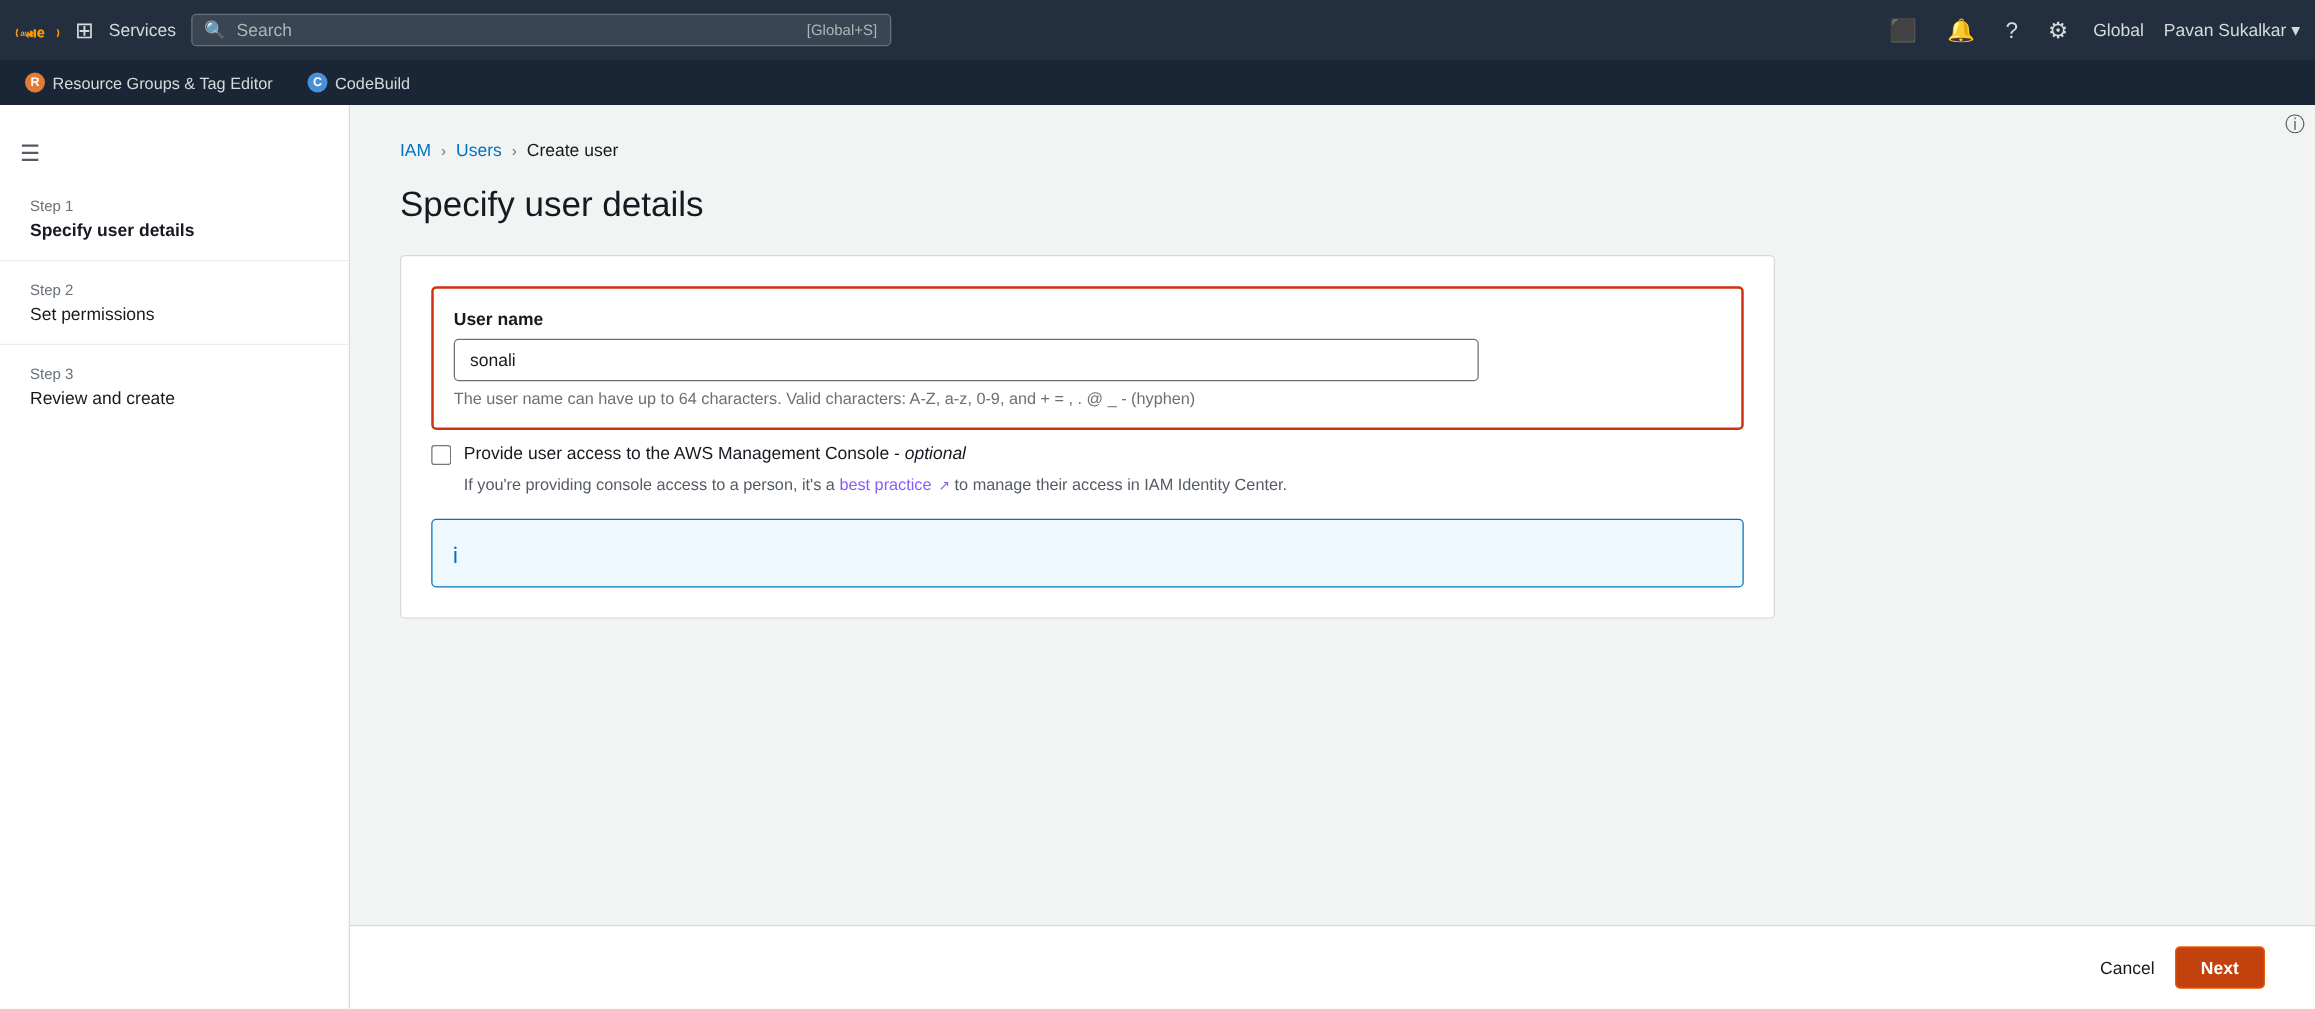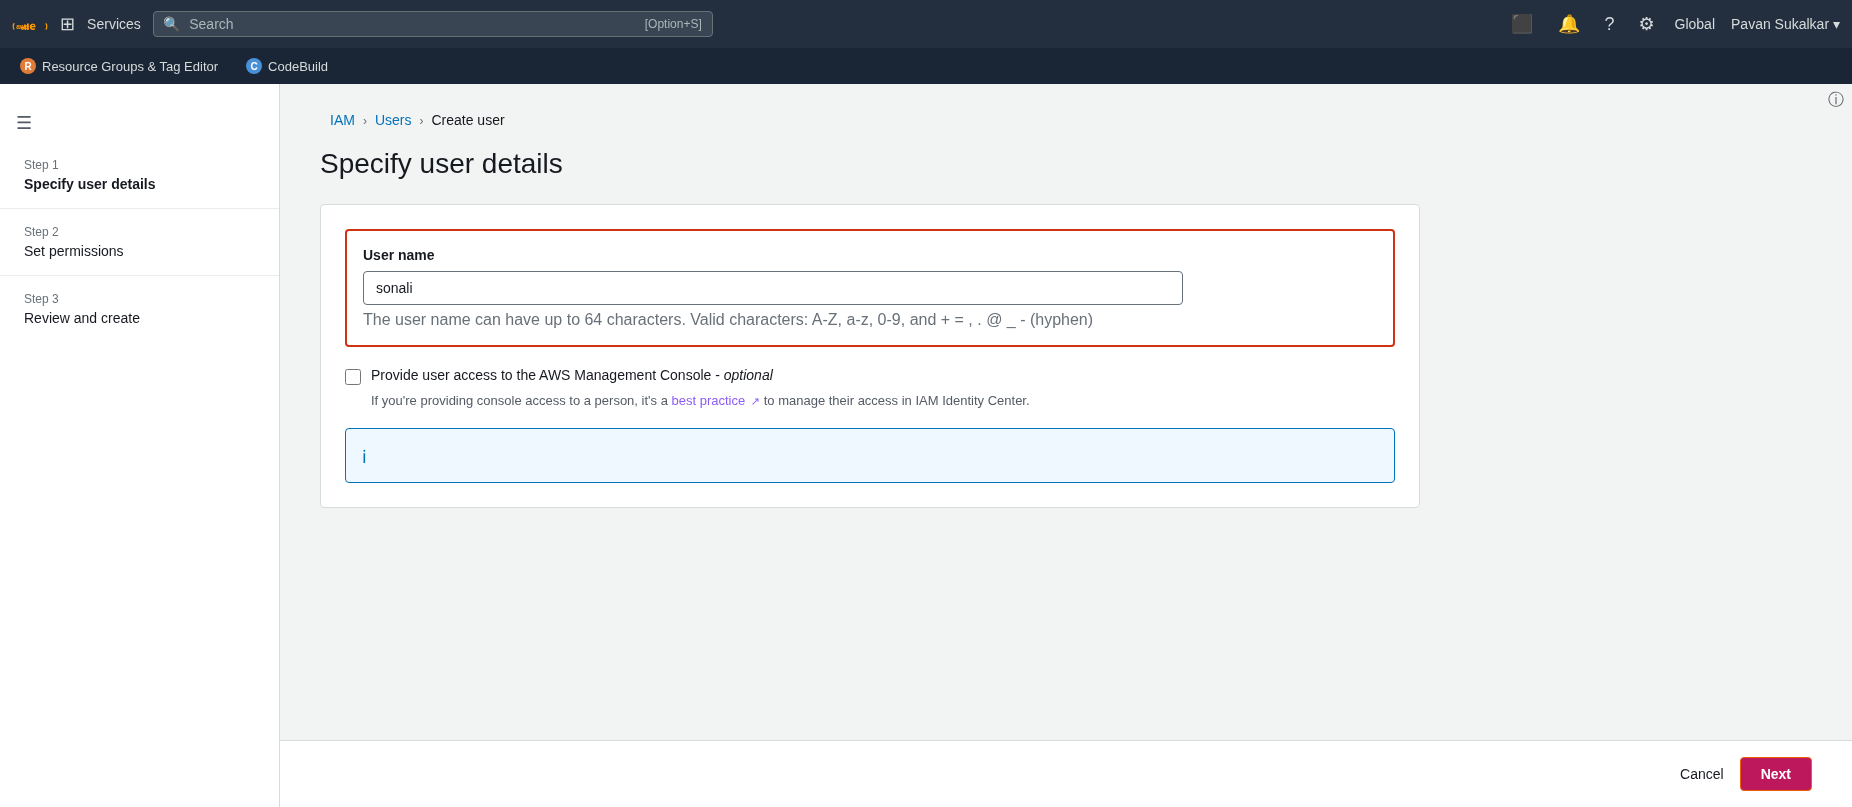--- a/index.html
+++ b/index.html
@@ -164,21 +164,20 @@
       overflow-y: auto;
     }
 
     
     .breadcrumb {
       display: flex;
       align-items: flex-end;
       gap: 8px;
       margin-bottom: 20px;
       font-size: 14px;
-      margin-left: 10px;
     }
     .breadcrumb-link {
       color: #0073bb;
       cursor: pointer;
       text-decoration: none;
     }
     .breadcrumb-sep {
       color: #687078;
       font-size: 12px;
     }
@@ -212,41 +211,41 @@
     }
 
     
     .form-group {
       margin-bottom: 20px;
     }
     .form-group-highlighted {
       border: 2px solid #d13212;
       border-radius: 4px;
       padding: 16px;
-      margin-bottom: 20px;
+      margin-bottom: 10px;
     }
     .form-label {
       display: block;
       font-size: 14px;
       font-weight: 700;
       color: #16191f;
       margin-bottom: 8px;
     }
     .form-input {
       width: 100%;
       max-width: 820px;
       padding: 8px 12px;
       border: 1px solid #687078;
       border-radius: 4px;
       font-size: 14px;
       color: #16191f;
       outline: none;
     }
     .form-hint {
-      font-size: 16px;
+      font-size: 13px;
       color: #687078;
       margin-top: 6px;
     }
 
     
     .checkbox-row {
       display: flex;
       align-items: flex-start;
       gap: 10px;
       margin-bottom: 8px;
@@ -313,21 +312,21 @@
     }
     .btn-cancel {
       background: none;
       border: none;
       color: #16191f;
       font-size: 14px;
       cursor: pointer;
       padding: 8px 16px;
     }
     .btn-next {
-      background: #be185d;
+      background: #c2410c;
       border: 1px solid #eb5f07;
       color: #fff;
       font-size: 14px;
       font-weight: 700;
       padding: 8px 20px;
       border-radius: 4px;
       cursor: pointer;
     }
 
     
@@ -357,21 +356,21 @@
       <path d="M3 27.8C1.7 26.3 1 24.3 1 22c0-2.3 0.7-4.4 2.1-5.9L4.5 17.5C3.6 18.7 3 20.3 3 22c0 1.7 0.5 3.3 1.4 4.5L3 27.8z" fill="#FF9900"></path>
       <path d="M57 27.8L55.6 26.5C56.5 25.3 57 23.7 57 22c0-1.7-0.5-3.3-1.4-4.5L57 16.2C58.3 17.7 59 19.7 59 22c0 2.3-0.7 4.4-2 5.8z" fill="#FF9900"></path>
       <text x="7" y="26" font-size="11" font-weight="bold" fill="#FF9900" font-family="Arial">aws</text>
     </svg>
   </div>
   <span class="nav-grid-icon">⊞</span>
   <span class="nav-services">Services</span>
   <div class="nav-search">
     <span>🔍</span>
     <input type="text" placeholder="Search" style="">
-    <span class="nav-search-shortcut">[Option+S]</span>
+    <span class="nav-search-shortcut">[Global+S]</span>
   </div>
   <div class="nav-right">
     <button class="nav-icon-btn" title="Notifications">⬛</button>
     <button class="nav-icon-btn">🔔</button>
     <button class="nav-icon-btn">?</button>
     <button class="nav-icon-btn">⚙</button>
     <span class="nav-region">Global</span>
     <span class="nav-user">Pavan Sukalkar ▾</span>
   </div>
 </nav>

